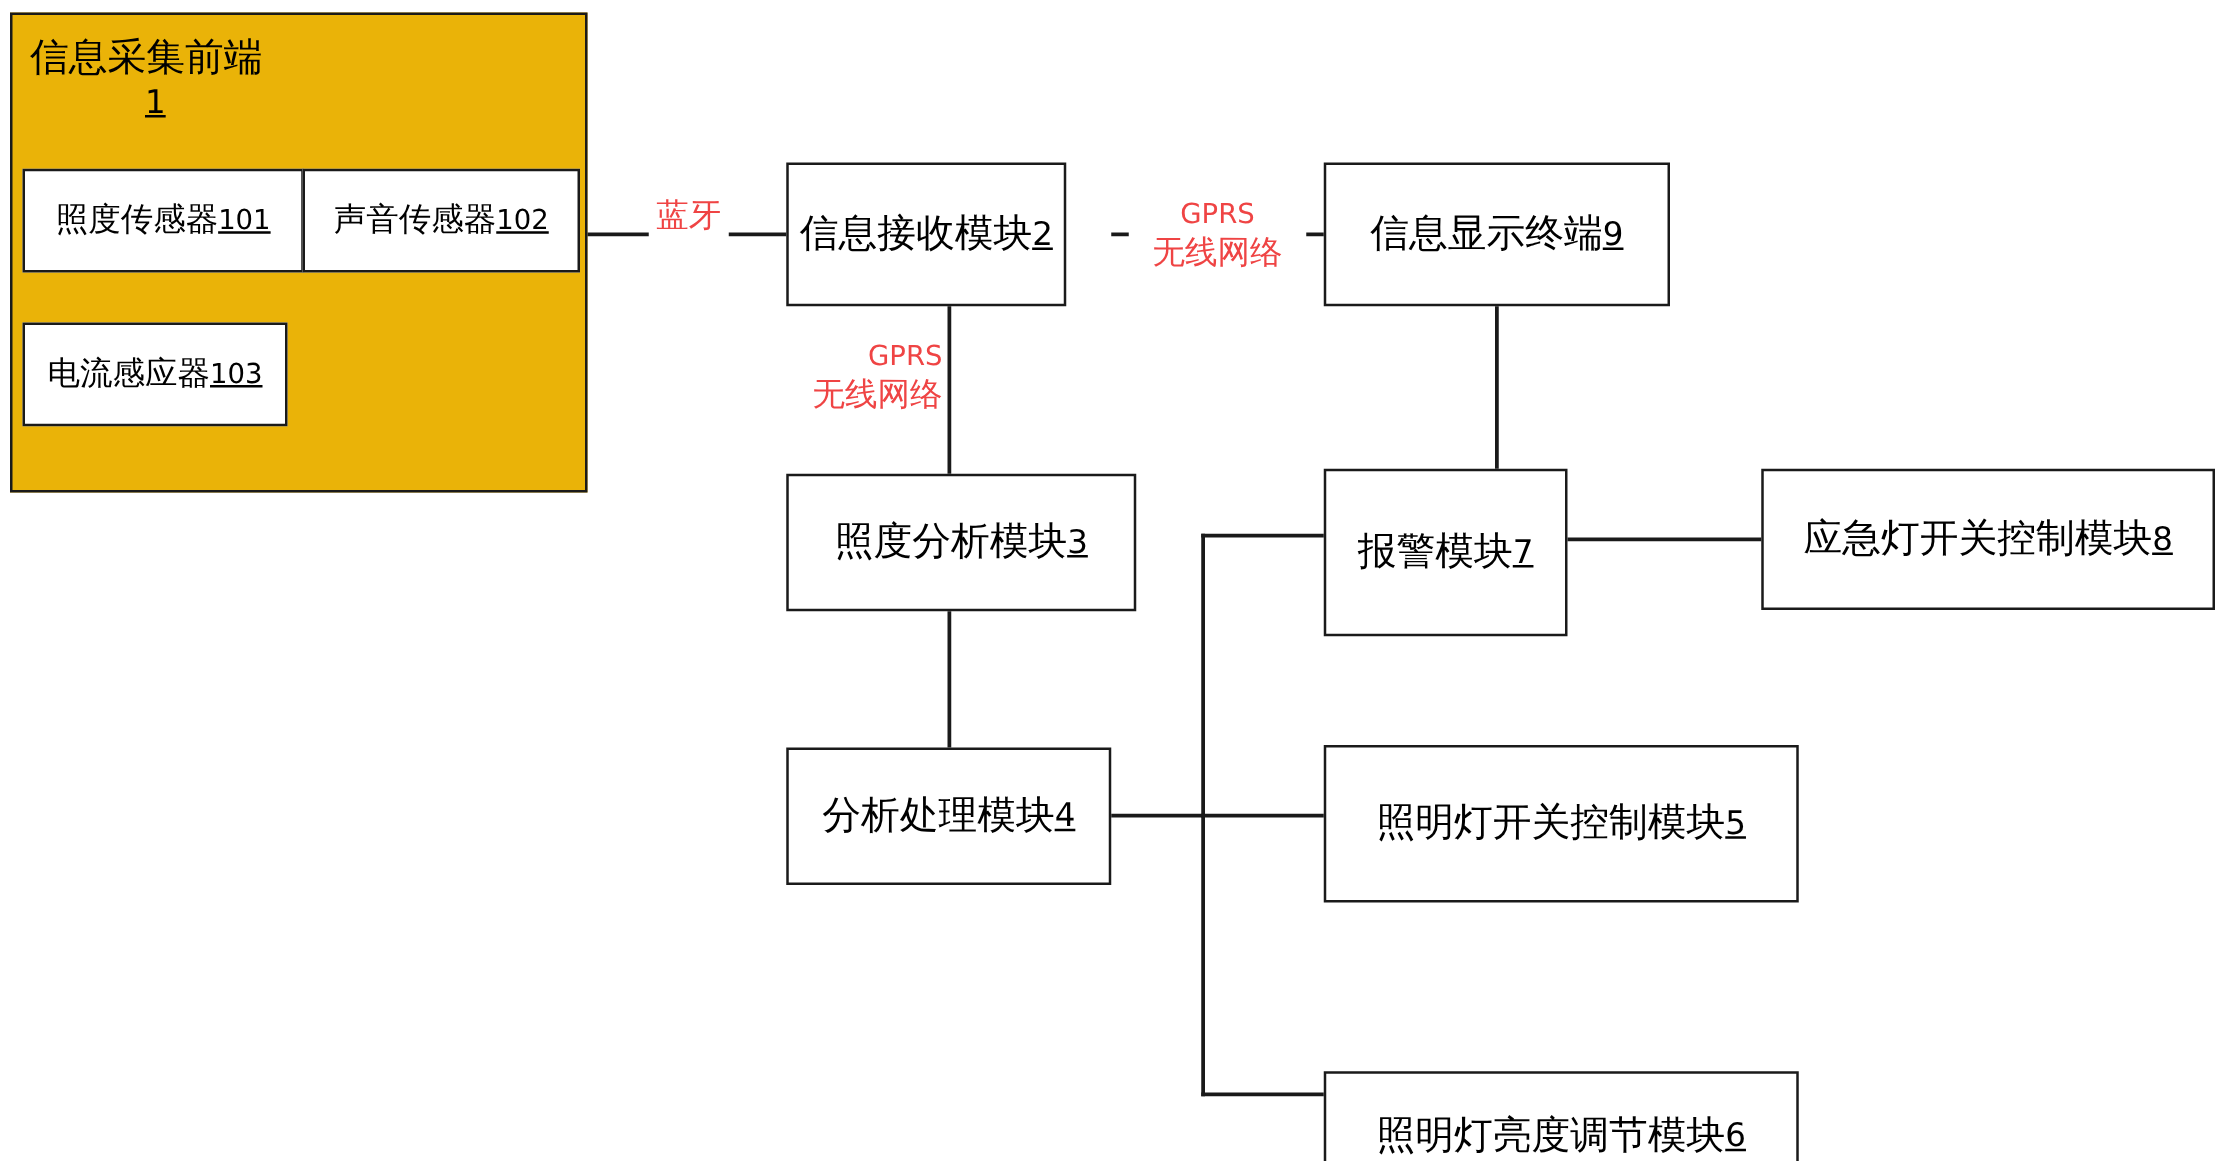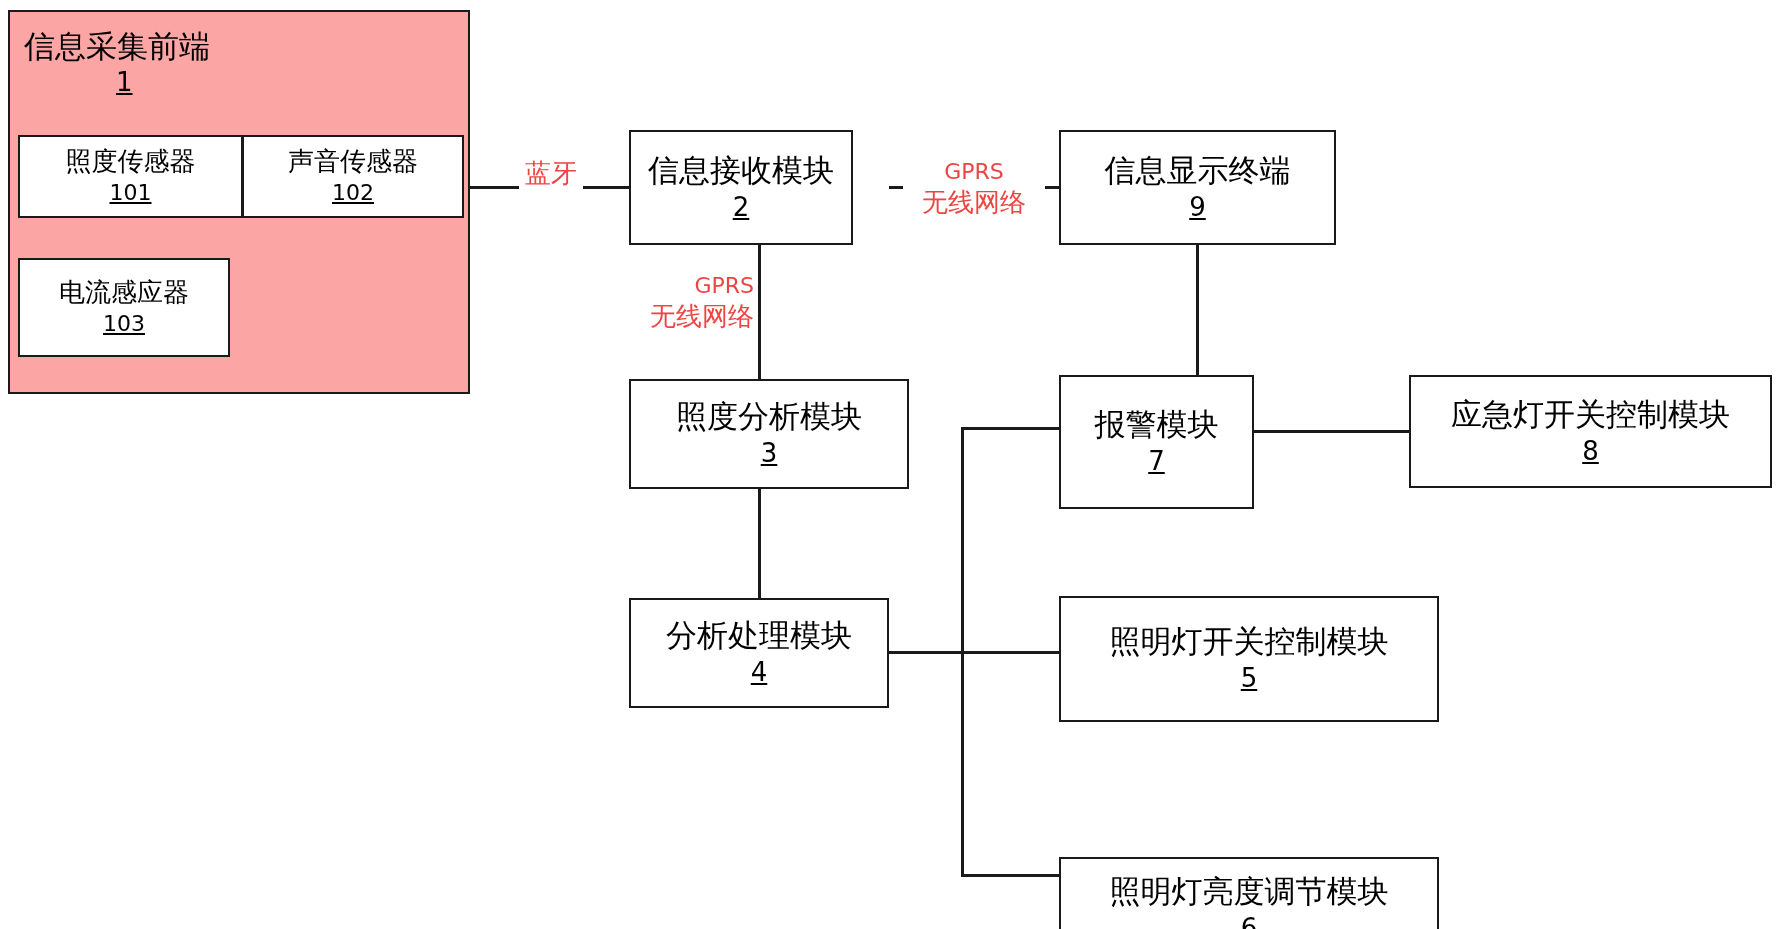--- a/index.html
+++ b/index.html
@@ -16,21 +16,21 @@
     height: 929px;
     background: #ffffff;
     overflow: hidden;
   }
   .box {
     position: absolute;
     border: 2px solid #1a1a1a;
     box-sizing: border-box;
     background: #ffffff;
     display: flex;
-    flex-direction: column;
+    flex-direction: row;
     align-items: center;
     justify-content: center;
     text-align: center;
     color: #000000;
     line-height: 1.22;
   }
   .box .title {
     display: block;
     white-space: nowrap;
   }
@@ -38,21 +38,21 @@
     display: block;
     text-decoration: underline;
     text-underline-offset: 2px;
     margin-top: 2px;
   }
   
   .group {
     position: absolute;
     border: 2px solid #1a1a1a;
     box-sizing: border-box;
-    background: #fca5a5;
+    background: #eab308;
   }
   .group > .glabel {
     position: absolute;
     left: 14px;
     top: 16px;
     text-align: left;
     color: #000;
     line-height: 1.2;
   }
   .group > .glabel .title {
@@ -97,21 +97,21 @@
   <div class="box" style="left:18px; top:135px; width:225px; height:83px;">
     <span class="title fs-mid">照度传感器</span>
     <span class="num fs-small">101</span>
   </div>
 
   <div class="box" style="left:242px; top:135px; width:222px; height:83px;">
     <span class="title fs-mid">声音传感器</span>
     <span class="num fs-small">102</span>
   </div>
 
-  <div class="box" style="left:18px; top:258px; width:212px; height:99px;">
+  <div class="box" style="left:18px; top:258px; width:212px; height:83px;">
     <span class="title fs-mid">电流感应器</span>
     <span class="num fs-small">103</span>
   </div>
 
   <div class="box" style="left:629px; top:130px; width:224px; height:115px;">
     <span class="title fs-big">信息接收模块</span>
     <span class="num fs-mid">2</span>
   </div>
 
   <div class="box" style="left:1059px; top:130px; width:277px; height:115px;">

